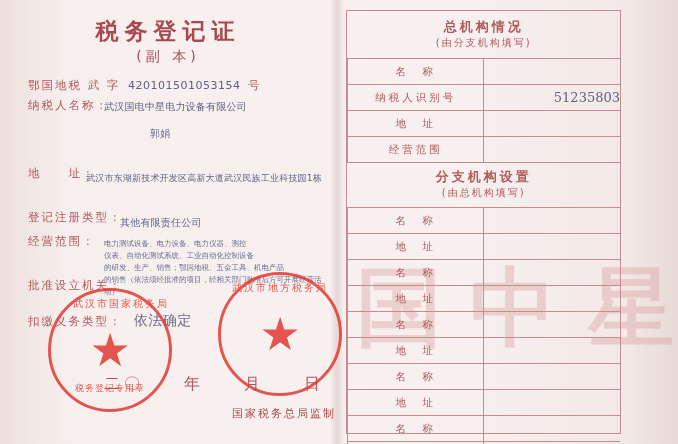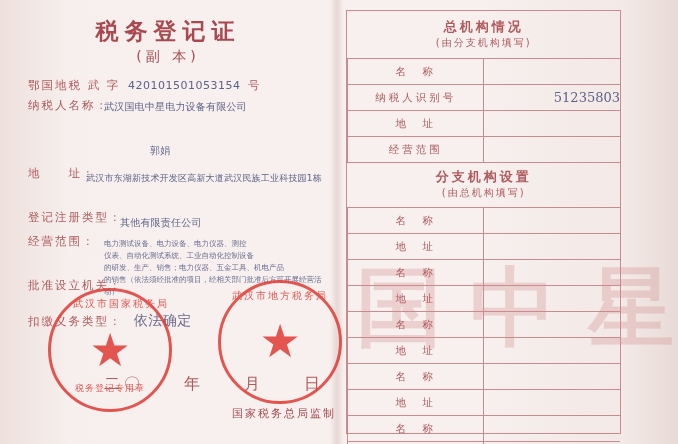--- a/index.html
+++ b/index.html
@@ -96,21 +96,21 @@
 
   
   .seal{
     position:absolute;
     border:3px solid #e03a33;
     border-radius:50%;
     color:#e03a33;
     opacity:.85;
   }
   #seal1{left:48px;top:288px;width:118px;height:118px;}
-  #seal2{left:218px;top:280px;width:118px;height:118px;font-family:Liberation Serif, serif;}
+  #seal2{left:218px;top:272px;width:118px;height:118px;}
   .star{
     position:absolute;left:50%;top:50%;
     width:0;height:0;transform:translate(-50%,-55%);
     font-size:46px;line-height:0;color:#e03a33;
   }
   .star:before{content:"★";position:absolute;transform:translate(-50%,-30%);}
   .sealtext{
     position:absolute;left:0;top:0;width:100%;height:100%;
   }
   .sealbottom{
@@ -192,39 +192,39 @@
       <span class="lbl">鄂国地税 武 字</span>
       <span class="code">420101501053154</span>
       <span class="lbl">号</span>
     </div>
 
     <div class="row" id="r_name">
       <span class="lbl">纳税人名称：</span>
     </div>
     <div class="valtxt" style="top:100px;">武汉国电中星电力设备有限公司</div>
 
-    <div class="valtxt" style="top:144px;left:150px;">郭娟</div>
+    <div class="valtxt" style="top:127px;left:150px;">郭娟</div>
 
     <div class="row" id="r_addr">
       <span class="lbl">地　　址：</span>
     </div>
     <div class="valtxt" style="top:172px;left:86px;font-size:9px;">武汉市东湖新技术开发区高新大道武汉民族工业科技园1栋</div>
 
     <div class="row" id="r_type">
       <span class="lbl">登记注册类型：</span>
     </div>
     <div class="valtxt" style="top:216px;left:120px;">其他有限责任公司</div>
 
     <div class="row" id="r_scope">
       <span class="lbl">经营范围：</span>
     </div>
     <div class="scope-lines">
       <div>电力测试设备、电力设备、电力仪器、测控</div>
       <div>仪表、自动化测试系统、工业自动化控制设备</div>
-      <div>的研发、生产、销售；电力仪器、五金工具、机电产品</div>
+      <div>的研发、生产、销售；鄂国地税、五金工具、机电产品</div>
       <div>的销售（依法须经批准的项目，经相关部门批准后方可开展经营活动）</div>
     </div>
 
     <div class="row" id="r_approve">
       <span class="lbl">批准设立机关：</span>
     </div>
 
     <div class="row" id="r_withhold">
       <span class="lbl">扣缴义务类型：</span>
       <span class="val" style="margin-left:6px;">依法确定</span>

